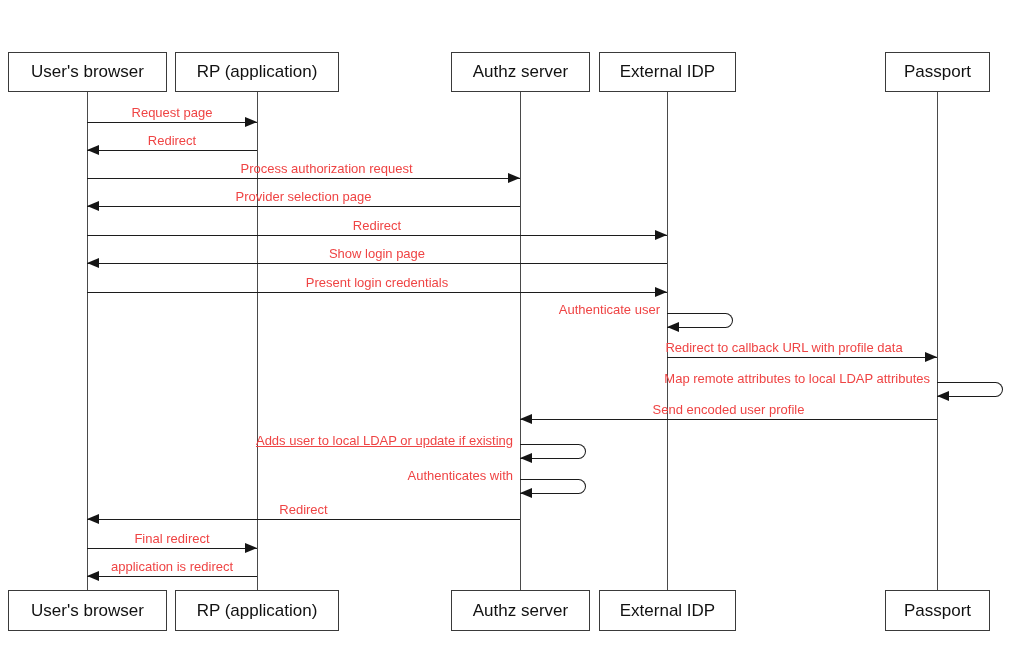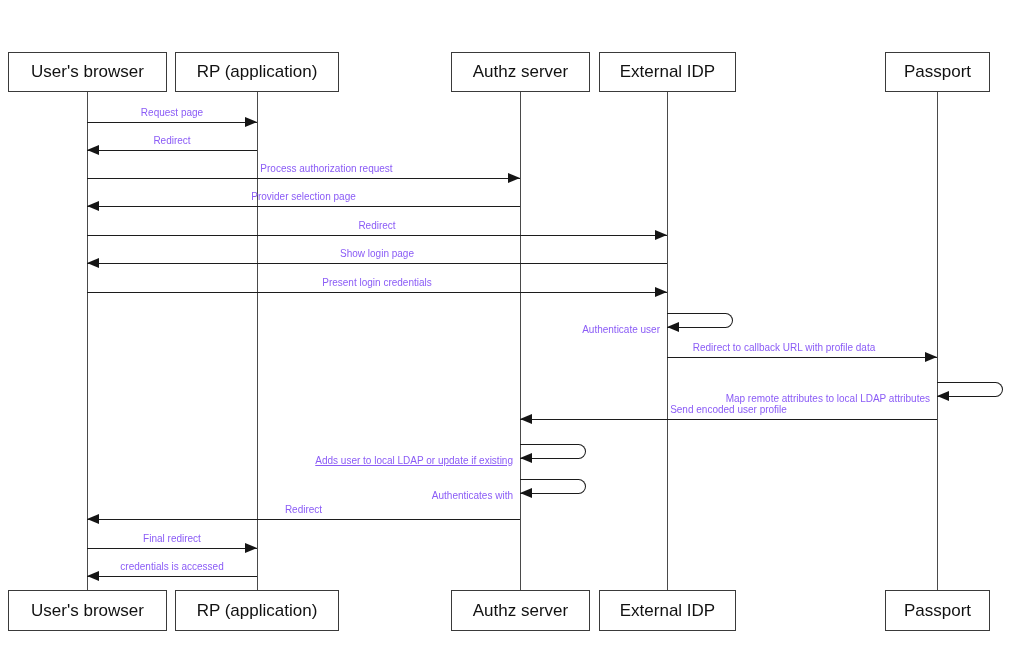--- a/index.html
+++ b/index.html
@@ -18,24 +18,24 @@
   }
   .abox {
     position:absolute; box-sizing:border-box;
     border:1px solid #3a3a3a; background:#ffffff;
     display:flex; align-items:center; justify-content:center;
     font-size:17px; color:#111; white-space:nowrap;
   }
   .lifeline { position:absolute; width:1px; background:#4a4a4a; }
   .mline { position:absolute; height:1px; background:#1c1c1c; }
   .mlabel {
-    position:absolute; font-size:10px; line-height:14px;
-    white-space:nowrap; color:#8b5cf6; transform:translateX(-50%);
+    position:absolute; font-size:13px; line-height:14px;
+    white-space:nowrap; color:#ef4444; transform:translateX(-50%);
   }
-  .mlabel.selflab { transform:translateX(-100%);margin-top:20px; }
+  .mlabel.selflab { transform:translateX(-100%); }
   .head {
     position:absolute; width:0; height:0;
     border-top:5px solid transparent; border-bottom:5px solid transparent;
   }
   .head.right { border-left:12px solid #151515; }
   .head.left  { border-right:12px solid #151515; }
   .selfloop {
     position:absolute; box-sizing:border-box; width:66px; height:15px;
     border:1px solid #1c1c1c; border-left:none;
     border-radius:0 8px 8px 0; background:transparent;
@@ -101,15 +101,15 @@
       <div class="head left" style="left: 520px; top: 488px;"></div>
       <div class="mlabel selflab" style="left: 513px; top: 469px;">Authenticates with</div>
       <div class="mline" style="left: 87px; top: 519px; width: 433px;"></div>
       <div class="head left" style="left: 87px; top: 514px;"></div>
       <div class="mlabel" style="left: 303.5px; top: 503px;">Redirect</div>
       <div class="mline" style="left: 87px; top: 548px; width: 170px;"></div>
       <div class="head right" style="left: 245px; top: 543px;"></div>
       <div class="mlabel" style="left: 172px; top: 532px;">Final redirect</div>
       <div class="mline" style="left: 87px; top: 576px; width: 170px;"></div>
       <div class="head left" style="left: 87px; top: 571px;"></div>
-      <div class="mlabel" style="left: 172px; top: 560px;">credentials is accessed</div>
+      <div class="mlabel" style="left: 172px; top: 560px;">application is redirect</div>
     </div>
 </div>
 
 </body></html>

